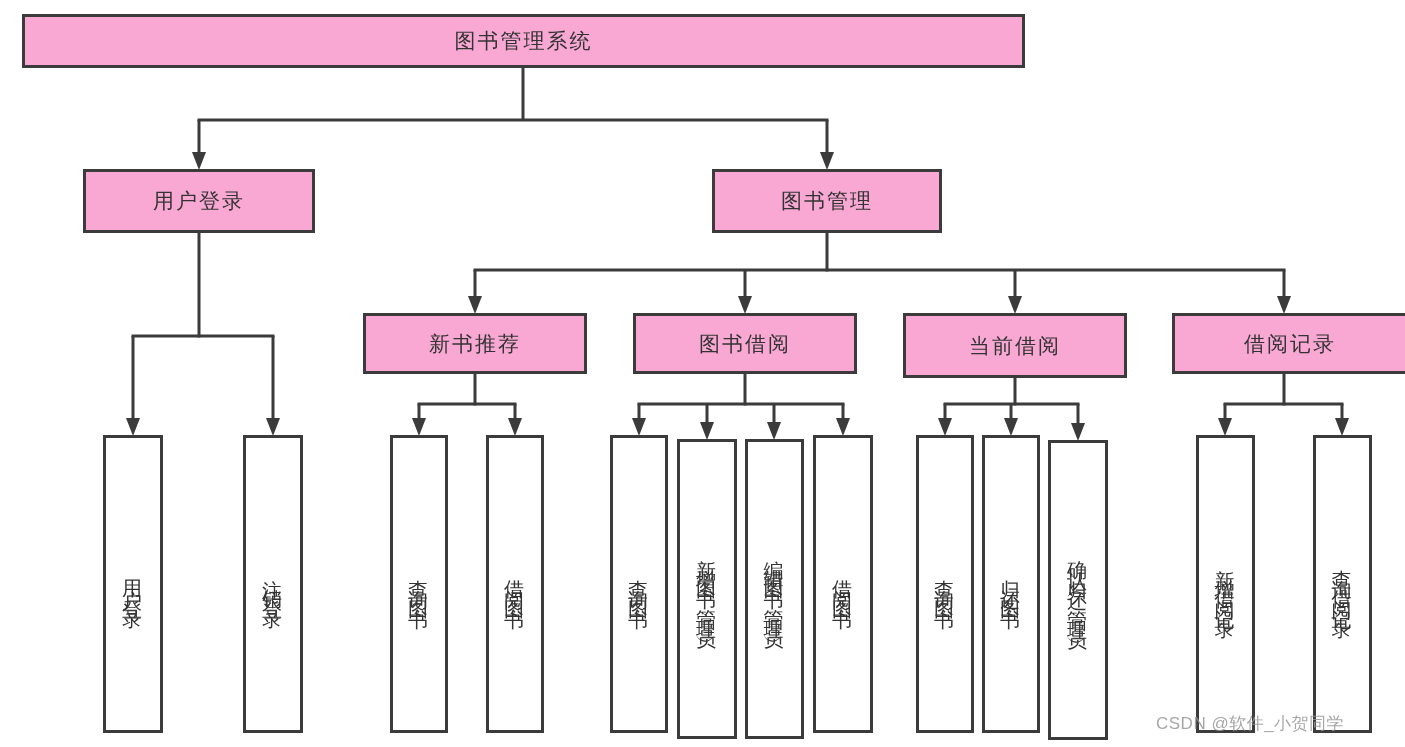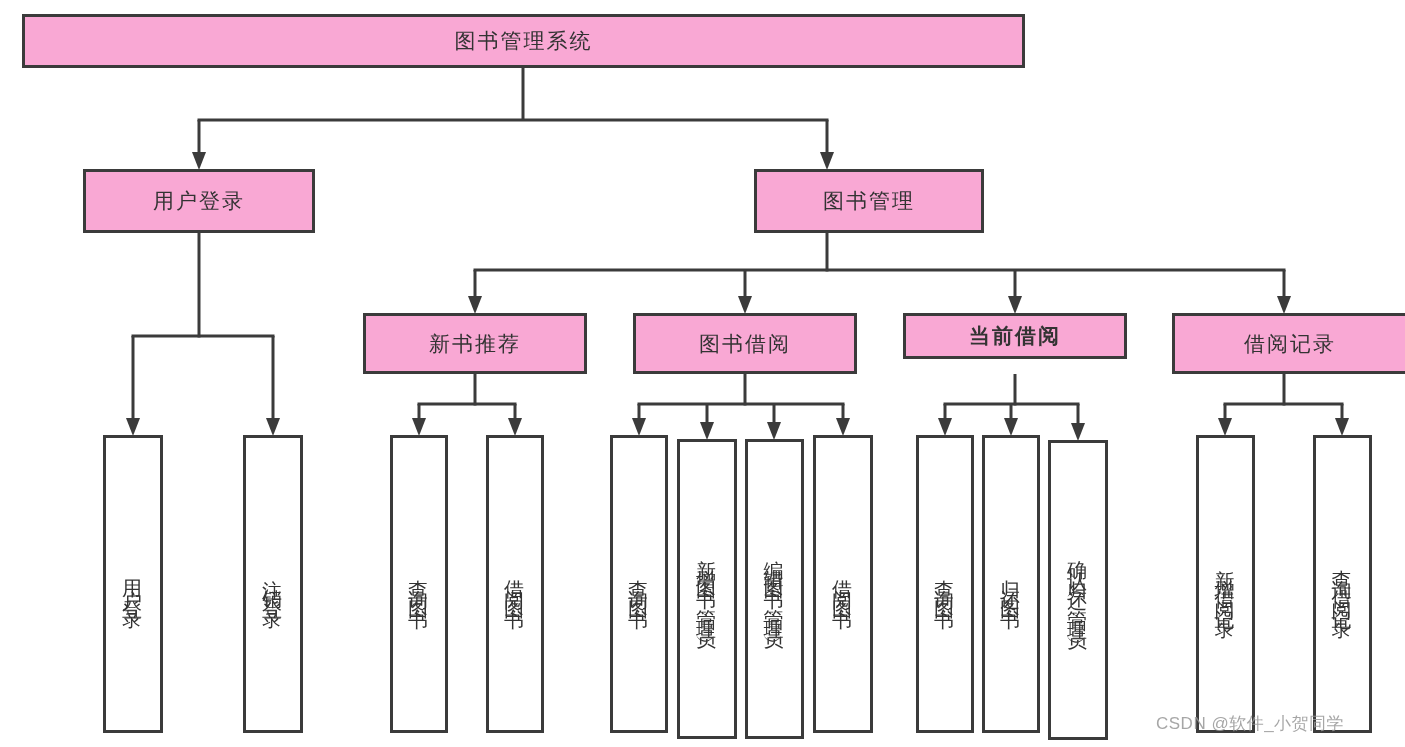--- a/index.html
+++ b/index.html
@@ -126,25 +126,25 @@
       <polygon points="1011,436 1004,418 1018,418"></polygon>
       <polygon points="1078,441 1071,423 1085,423"></polygon>
       <polygon points="1225,436 1218,418 1232,418"></polygon>
       <polygon points="1342,436 1335,418 1349,418"></polygon>
     </g>
   </svg>
 
   <div class="hbox" style="left:22px; top:14px; width:1003px; height:54px;">图书管理系统</div>
 
   <div class="hbox" style="left:83px; top:169px; width:232px; height:64px;">用户登录</div>
-  <div class="hbox" style="left:712px; top:169px; width:230px; height:64px;margin-left:42px;">图书管理</div>
+  <div class="hbox" style="left:712px; top:169px; width:230px; height:64px;">图书管理</div>
 
   <div class="hbox" style="left:363px; top:313px; width:224px; height:61px;">新书推荐</div>
   <div class="hbox" style="left:633px; top:313px; width:224px; height:61px;">图书借阅</div>
-  <div class="hbox" style="left:903px; top:313px; width:224px; height:46px;font-weight:bold;">当前借阅</div>
+  <div class="hbox" style="left:903px; top:313px; width:224px; height:65px;">当前借阅</div>
   <div class="hbox" style="left:1172px; top:313px; width:236px; height:61px;">借阅记录</div>
 
   <div class="vbox" style="left:103px; top:435px; width:60px; height:298px;">
     <span>用户登录</span>
     </div>
   <div class="vbox" style="left:243px; top:435px; width:60px; height:298px;">
     <span>注销登录</span>
     </div>
 
   <div class="vbox" style="left:390px; top:435px; width:58px; height:298px;">

